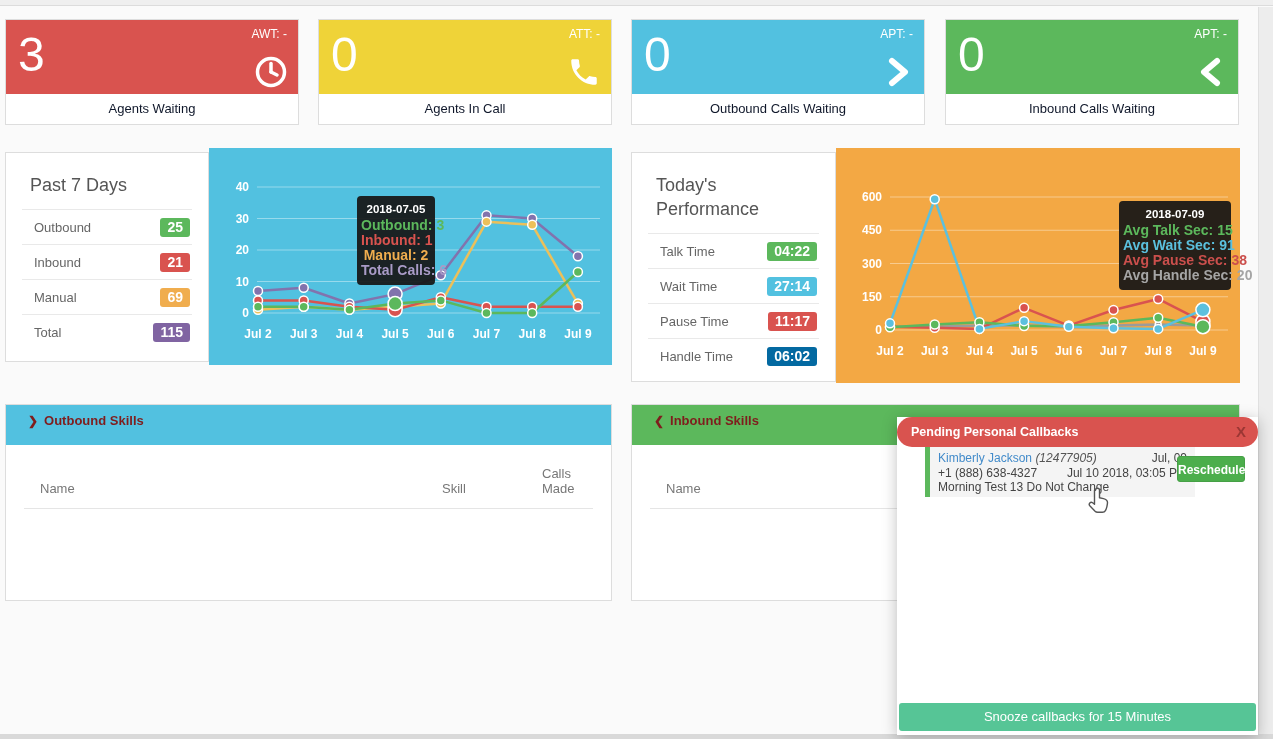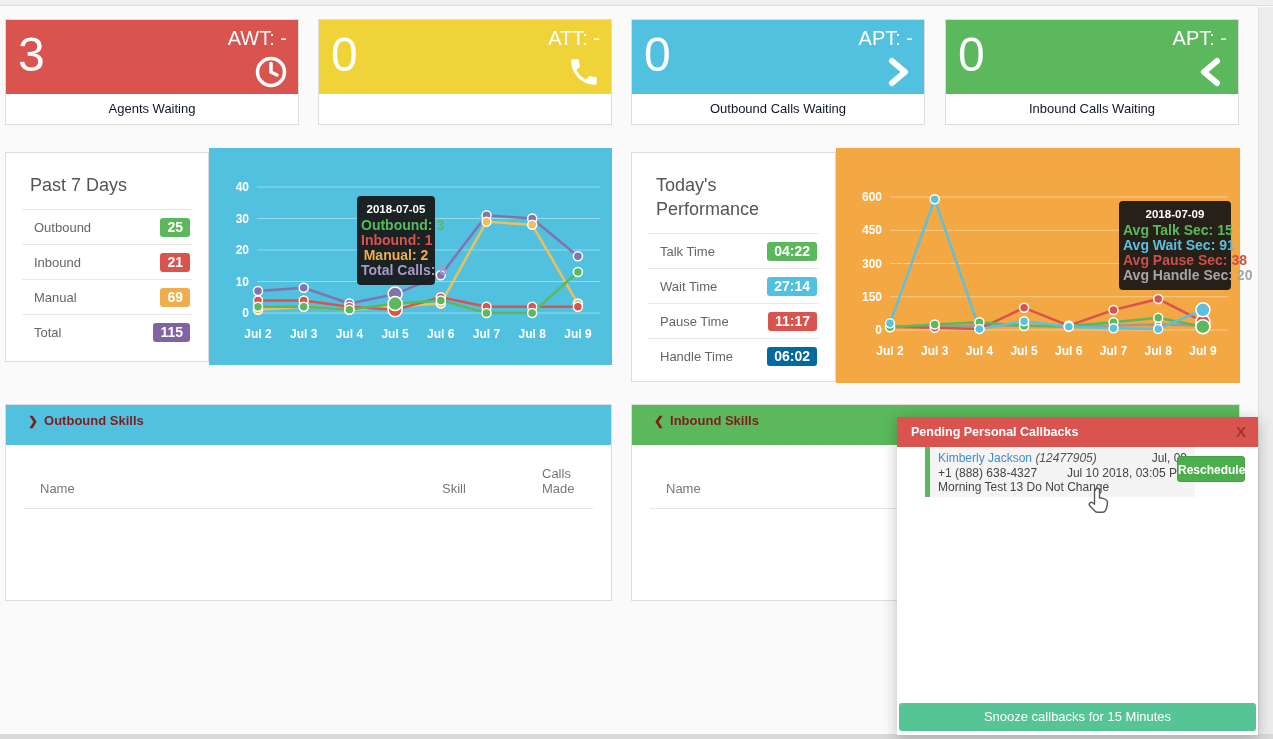--- a/index.html
+++ b/index.html
@@ -12,21 +12,21 @@
     color:#555;
   }
   .topbar { position:absolute; left:0; top:0; width:1273px; height:6px; background:#efefef; border-bottom:1px solid #dcdcdc; }
   .scroll-col { position:absolute; right:0; top:7px; width:15px; height:727px; background:#ededed; border-left:1px solid #e0e0e0; }
   .bottombar { position:absolute; left:0; bottom:0; width:1273px; height:5px; background:#d9d9d9; }
 
   
   .stat-card { position:absolute; top:19px; width:294px; height:106px; background:#fff; border:1px solid #ddd; }
   .stat-top { position:relative; height:74px; color:#fff; }
   .stat-value { position:absolute; left:12px; top:0px; font-size:48px; font-weight:400; line-height:70px; }
-  .stat-metric { position:absolute; right:11px; top:7px; font-size:20px; }
+  .stat-metric { position:absolute; right:11px; top:7px; font-size:12px; }
   .stat-icon { position:absolute; right:10px; bottom:5px; width:34px; height:34px; }
   .stat-label { height:30px; line-height:30px; text-align:center; font-size:13px; color:#0f172a; background:#fff; }
 
   
   .panel { position:absolute; background:#fff; border:1px solid #ddd; }
   .panel-title { font-size:18px; color:#555; padding:20px 20px 12px 24px; line-height:24px; }
   .kv-rows { margin:0 0 0 0; }
   .kv-row { position:relative; height:35px; line-height:35px; border-top:1px solid #e9e9e9; margin:0 16px; font-size:13px; color:#666; }
   .kv-row .kv-label { margin-left:12px; }
   .badge { position:absolute; right:2px; top:8px; height:19px; line-height:19px; padding:0 7px; border-radius:3px; color:#fff; font-size:14px; font-weight:bold; }
@@ -41,21 +41,21 @@
   .tt2 { left:283px; top:53px; width:112px; }
 
   
   .skills-header { height:40px; line-height:32px; color:#7f1d1d; font-size:13px; font-weight:bold; padding-left:22px; }
   .skills-header .chev { font-size:12px; margin-right:6px; }
   .skills-cols { position:relative; height:46px; margin:18px 18px 0 18px; border-bottom:1px solid #e5e5e5; font-size:13px; color:#777; }
   .skills-cols span { position:absolute; bottom:12px; }
 
   
   .popup { position:absolute; left:897px; top:417px; width:361px; height:318px; background:#fff; box-shadow:0 3px 14px rgba(0,0,0,0.25); z-index:10; }
-  .popup-header { position:relative; height:30px; line-height:30px; background:#d9534f; color:#fff; font-size:12.5px; font-weight:bold; padding-left:14px; }
+  .popup-header { position:relative; height:30px; line-height:30px; background:#d9534f; color:#fff; font-size:12.5px; font-weight:bold; padding-left:14px;border-radius:15px; }
   .popup-close { position:absolute; right:12px; top:0; font-size:15px; font-weight:bold; color:rgba(40,0,0,0.35); cursor:pointer; }
   .cb-item { position:absolute; left:0; top:30px; width:270px; height:50px; background:#f4f4f4; border-left:5px solid #5cb85c; padding:4px 8px 0 8px; font-size:12px; color:#444; line-height:14.5px;margin-left:28px; }
   .cb-name { color:#428bca; }
   .cb-id { font-style:italic; color:#555; }
   .cb-when { position:absolute; right:8px; top:4px; text-align:right; font-size:12px; color:#444; line-height:14.5px; }
   .reschedule-btn { position:absolute; right:13px; top:39px; width:68px; height:26px; line-height:26px; background:#4cae4c; border:1px solid #46a046; border-radius:3px; color:#fff; font-size:12px; font-weight:bold; text-align:center; cursor:pointer; }
   .snooze-btn { position:absolute; left:2px; right:2px; bottom:4px; height:28px; line-height:28px; background:#56c596; border-radius:3px; color:#fff; font-size:13px; text-align:center; cursor:pointer; }
 
   .cursor { position:absolute; left:1085px; top:486px; z-index:20; }
 </style>
@@ -80,20 +80,21 @@
 </div>
 
 <div class="stat-card" style="left:318px">
   <div class="stat-top" style="background: rgb(239, 211, 56);">
     <div class="stat-value">0</div>
     <div class="stat-metric">ATT: -</div>
     <svg class="stat-icon" viewBox="0 0 24 24">
       <path fill="#fff" d="M6.62 10.79c1.44 2.83 3.76 5.14 6.59 6.59l2.2-2.2c.27-.27.67-.36 1.02-.24 1.12.37 2.33.57 3.57.57.55 0 1 .45 1 1V20c0 .55-.45 1-1 1-9.39 0-17-7.61-17-17 0-.55.45-1 1-1h3.5c.55 0 1 .45 1 1 0 1.25.2 2.45.57 3.57.11.35.03.74-.25 1.02l-2.2 2.2z"></path>
     </svg>
   </div>
+  <div class="stat-label">Agents In Call</div>
 </div>
 
 <div class="stat-card" style="left:631px">
   <div class="stat-top" style="background: rgb(82, 193, 224);">
     <div class="stat-value">0</div>
     <div class="stat-metric">APT: -</div>
     <svg class="stat-icon" viewBox="0 0 34 34">
       <polyline points="12,6 25,17 12,28" fill="none" stroke="#fff" stroke-width="6" stroke-linecap="round" stroke-linejoin="round"></polyline>
     </svg>
   </div>

